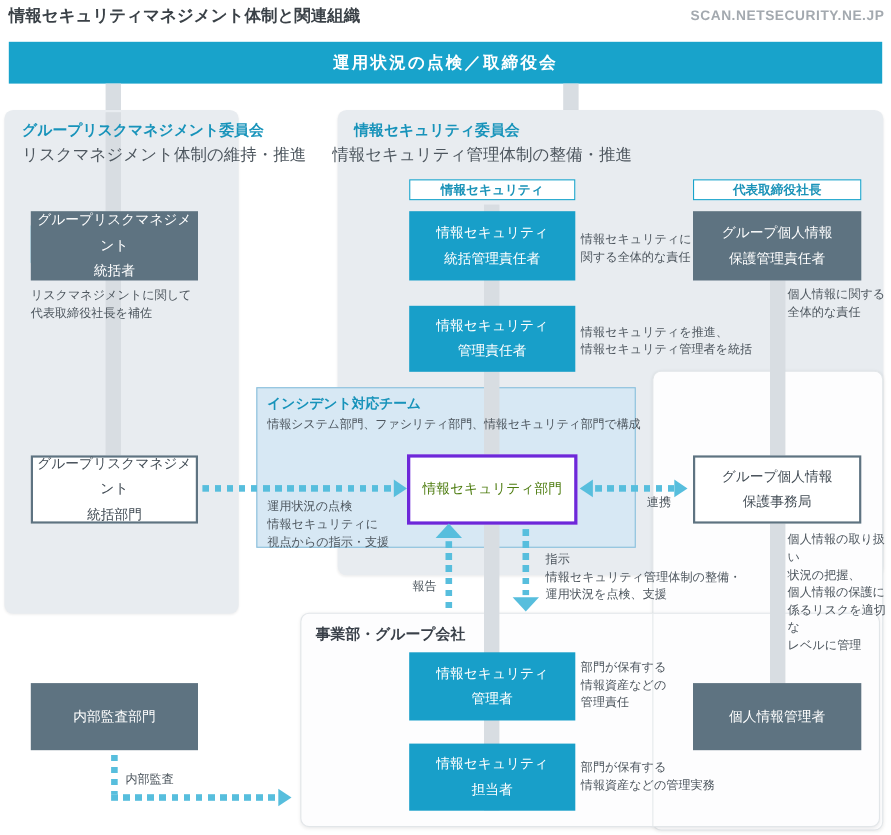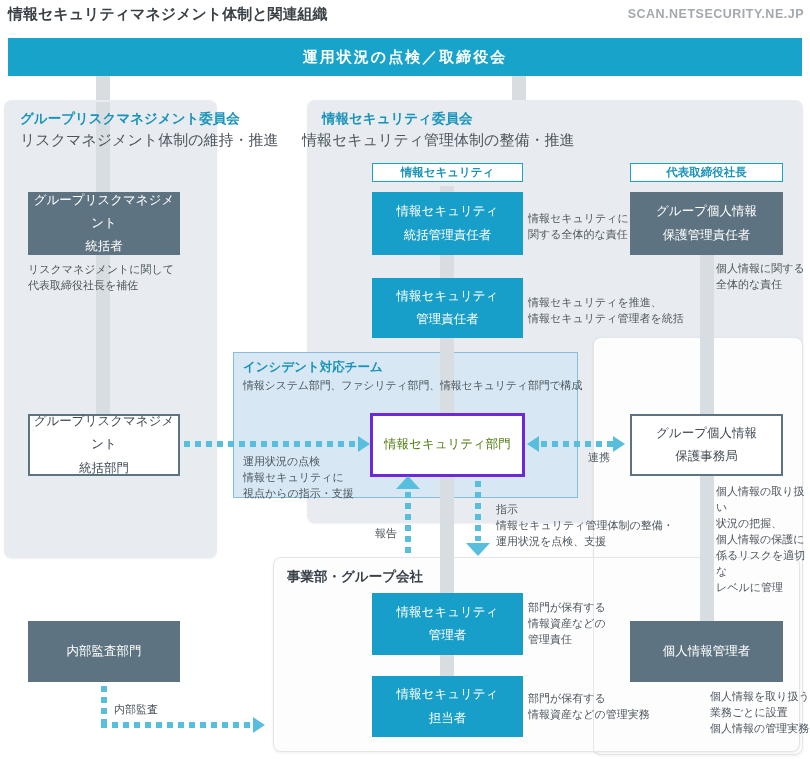--- a/index.html
+++ b/index.html
@@ -110,23 +110,20 @@
   <div class="abs box cyan" style="left:372px;top:593px;width:151px;height:62px;">情報セキュリティ
 管理者</div>
   <div class="abs note" style="left:528px;top:600px;">部門が保有する
 情報資産などの
 管理責任</div>
   <div class="abs box cyan" style="left:372px;top:676px;width:151px;height:61px;">情報セキュリティ
 担当者</div>
   <div class="abs note" style="left:528px;top:691px;">部門が保有する
 情報資産などの管理実務</div>
   <div class="abs box slate" style="left:630px;top:621px;width:153px;height:61px;">個人情報管理者</div>
-  <div class="abs note" style="left:710px;top:689px;">個人情報を取り扱う
-業務ごとに設置
-個人情報の管理実務</div>
 
   <div class="abs box slate" style="left:28px;top:621px;width:152px;height:61px;">内部監査部門</div>
 
   <div class="abs dots-h" style="left:184px;top:441px;width:176px;"></div>
   <div class="abs tri tri-right" style="left:358px;top:436px;"></div>
 
   <div class="abs tri tri-left" style="left:527px;top:436px;"></div>
   <div class="abs dots-h" style="left:541px;top:441px;width:72px;"></div>
   <div class="abs tri tri-right" style="left:613px;top:436px;"></div>
   <div class="abs flow-label" style="left:588px;top:450px;">連携</div>

